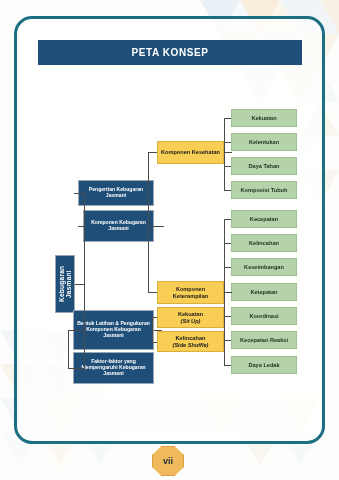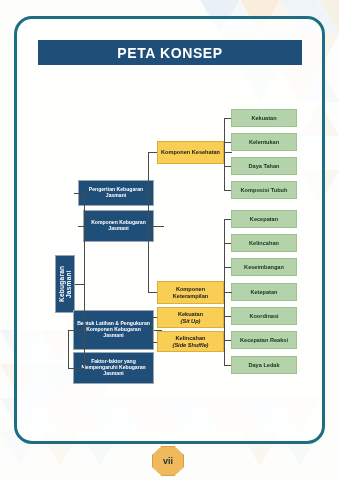--- a/index.html
+++ b/index.html
@@ -34,21 +34,21 @@
 
   
   #canvas{position:absolute;inset:0;z-index:5;}
 
   
   .header-bar{
     position:absolute;left:38px;top:40px;width:264px;height:25px;
     background:#1F4E79;
     color:#ffffff;
     display:flex;align-items:center;justify-content:center;
-    font-size:14px;font-weight:bold;letter-spacing:.6px;
+    font-size:10px;font-weight:bold;letter-spacing:.6px;
   }
 
   
   .node{
     position:absolute;box-sizing:border-box;
     display:flex;align-items:center;justify-content:center;
     text-align:center;line-height:1.12;
     font-weight:bold;
     padding:1px 2px;
   }

